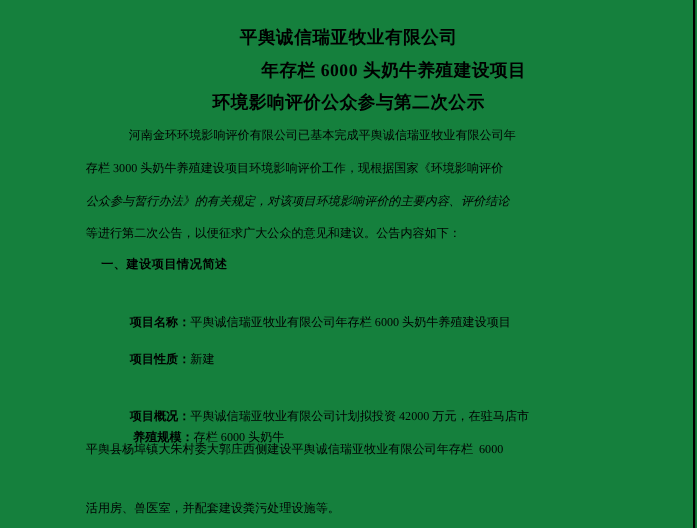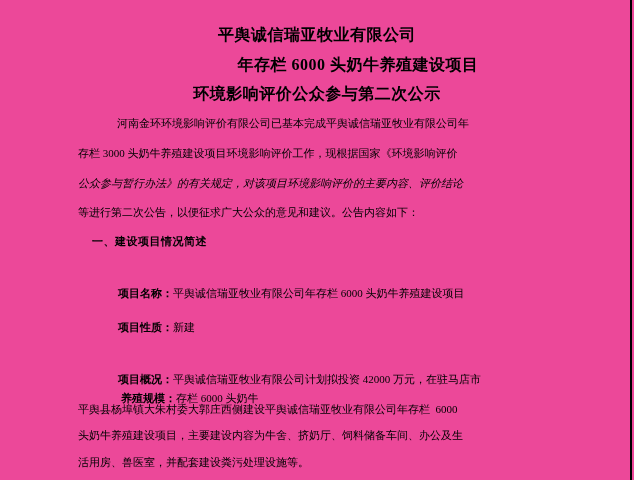--- a/index.html
+++ b/index.html
@@ -1,21 +1,21 @@
 <!DOCTYPE html>
 <html><head>
 <meta charset="utf-8">
 <style>
   html,body{margin:0;padding:0;}
   body{background:#ffffff;}
   .page{
     position:relative;
     width:634px;
     height:480px;
-    background:#ec4899;
+    background:#15803d;
     overflow:hidden;
     font-family:"Liberation Serif","DejaVu Serif",serif;
     color:#000000;
   }
   .edge-line{
     position:absolute;
     top:0;
     bottom:0;
     left:630px;
     width:2px;
@@ -73,16 +73,15 @@
   <div class="b-line" style="top:259px;left:118px;margin-top:24px;"><span class="lbl">项目名称：</span><span class="val">平舆诚信瑞亚牧业有限公司年存栏 6000 头奶牛养殖建设项目</span></div>
 
 
   <div class="b-line" style="top:317px;left:118px;"><span class="lbl">项目性质：</span><span class="val">新建</span></div>
 
   <div class="b-line" style="top:342px;left:121px;margin-top:46px;"><span class="lbl">养殖规模：</span><span class="val">存栏 6000 头奶牛</span></div>
 
   <div class="b-line" style="top:369px;left:118px;"><span class="lbl">项目概况：</span><span class="val">平舆诚信瑞亚牧业有限公司计划拟投资 42000 万元，在驻马店市</span></div>
 
   <div class="b-line" style="top:399px;left:78px;">平舆县杨埠镇大朱村委大郭庄西侧建设平舆诚信瑞亚牧业有限公司年存栏  6000</div>
-  <div class="b-line" style="top:425px;left:78px;">头奶牛养殖建设项目，主要建设内容为牛舍、挤奶厅、饲料储备车间、办公及生</div>
   <div class="b-line" style="top:452px;left:78px;">活用房、兽医室，并配套建设粪污处理设施等。</div>
 
 </div>
 
 </body></html>

